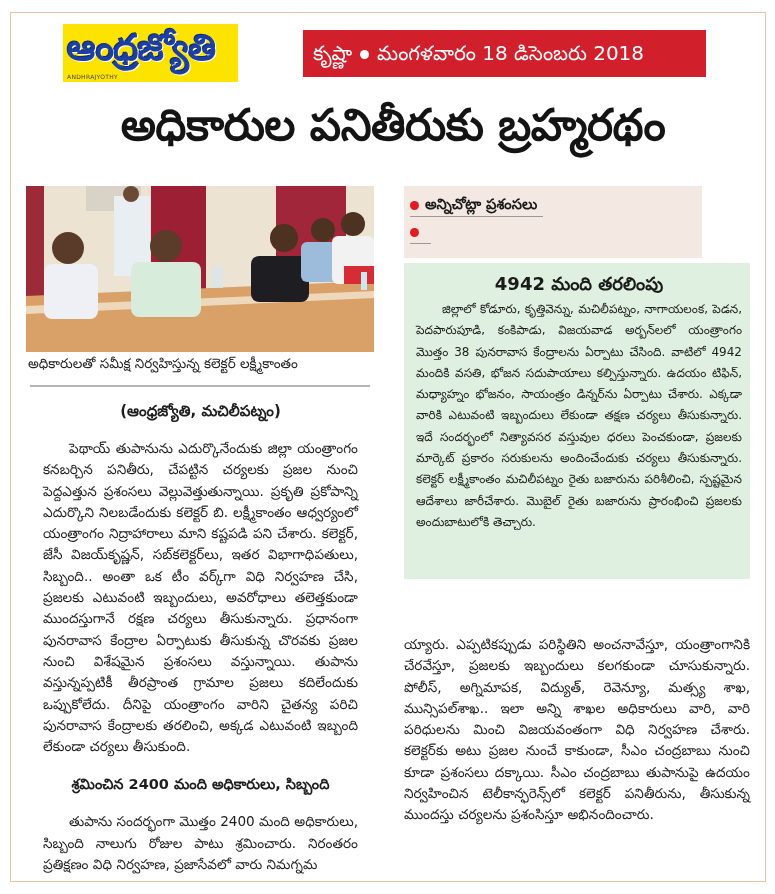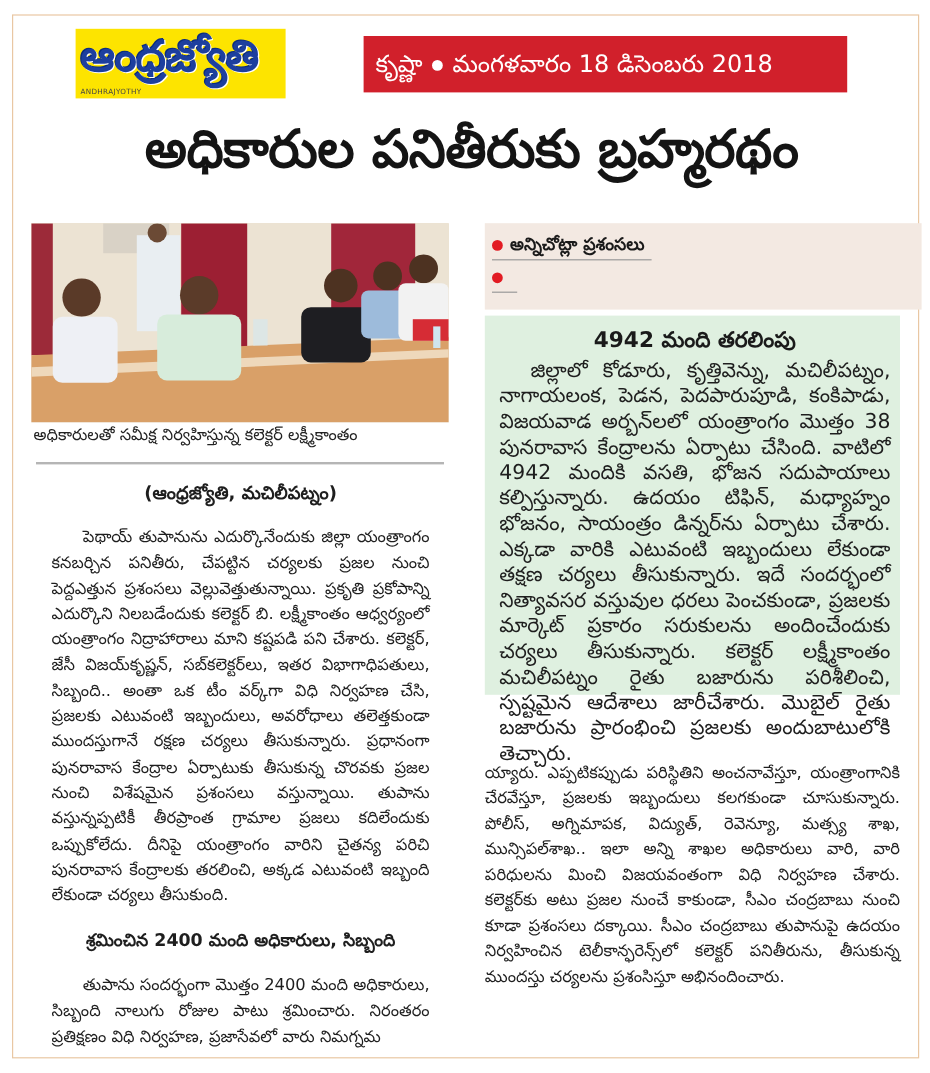--- a/index.html
+++ b/index.html
@@ -11,26 +11,26 @@
   .datebar { position:absolute; left:303px; top:30px; width:403px; height:47px; background:#d1202b; color:#ffffff; font-size:20px; line-height:47px; padding-left:10px; box-sizing:border-box; white-space:nowrap; }
   .datebar .dot { display:inline-block; width:9px; height:9px; border-radius:50%; background:#fff; margin:0 8px; vertical-align:middle; }
   .headline { position:absolute; left:28px; top:92px; width:730px; text-align:center; font-size:44px; font-weight:bold; color:#141414; line-height:66px; white-space:nowrap; letter-spacing:-0.5px; }
   .photo { position:absolute; left:26px; top:186px; width:348px; height:166px; overflow:hidden; background:#e9dcc9; }
   .caption { position:absolute; left:28px; top:353px; width:346px; font-size:13.5px; color:#222; line-height:20px; white-space:nowrap; }
   .caption-rule { position:absolute; left:30px; top:385px; width:340px; height:2px; background:#b5b5b5; }
   .col-left { position:absolute; left:27px; top:400px; width:347px; font-size:13.6px; line-height:21.3px; color:#1e1e1e; text-align:justify; }
   .col-left .dateline { text-align:center; font-weight:bold; font-size:15px; margin-bottom:0; line-height:22px; }
   .col-left p { margin:16px; text-indent:26px; }
   .col-left .subhead { text-align:center; font-weight:bold; font-size:14.5px; line-height:22px; text-indent:0; }
-  .highlights { position:absolute; left:404px; top:186px; width:364px; height:72px; background:#f3e9e2; box-sizing:border-box; padding:6px 6px; }
+  .highlights { position:absolute; left:404px; top:186px; width:298px; height:72px; background:#f3e9e2; box-sizing:border-box; padding:6px 6px; }
   .hl-item { font-size:14.5px; font-weight:bold; line-height:24px; color:#1a1a1a; border-bottom:1.5px solid #9a9a9a; display:inline-block; padding-right:6px; margin-bottom:2px; white-space:nowrap; }
   .hl-item .bullet { display:inline-block; width:9px; height:9px; border-radius:50%; background:#e21b23; margin-right:6px; vertical-align:middle; }
   .greenbox { position:absolute; left:404px; top:263px; width:346px; height:316px; background:#dff0e0; box-sizing:border-box; padding:6px 8px 0 12px; }
   .greenbox h2 { margin:0; text-align:center; font-size:18px; font-weight:bold; line-height:30px; color:#1a1a1a; }
-  .greenbox p { margin:0; font-size:17px; line-height:21.3px; text-align:justify; text-indent:26px; color:#1e1e1e; }
+  .greenbox p { margin:0; font-size:12px; line-height:21.3px; text-align:justify; text-indent:26px; color:#1e1e1e; }
   .col-right { position:absolute; left:404px; top:634px; width:346px; font-size:13.6px; line-height:21.3px; text-align:justify; color:#1e1e1e; }
   .col-right p { margin:0; }
 </style>
 </head>
 <body>
 
 <div class="frame"></div>
 
 <div class="logo">
   <div class="mark">ఆంధ్రజ్యోతి</div>

